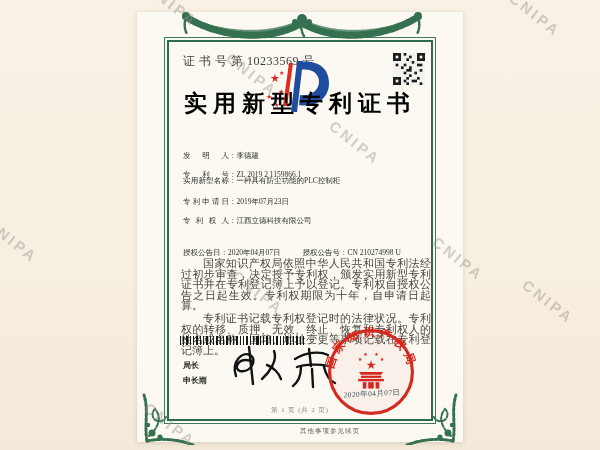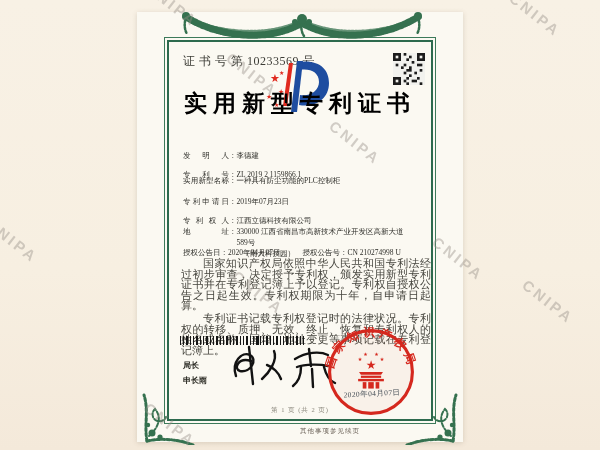--- a/index.html
+++ b/index.html
@@ -204,23 +204,20 @@
     </div>
     <div class="row" style="top:157px;">
       <span class="flabel">专利号</span><span class="colon">：</span><span class="fvalue">ZL 2019 2 1159866.1</span>
     </div>
     <div class="row" style="top:176px;margin-top:8px;">
       <span class="flabel">专利申请日</span><span class="colon">：</span><span class="fvalue">2019年07月23日</span>
     </div>
     <div class="row" style="top:203px;">
       <span class="flabel">专利权人</span><span class="colon">：</span><span class="fvalue">江西立德科技有限公司</span>
     </div>
-    <div class="row" style="top:214px;">
-      <span class="flabel">地址</span><span class="colon">：</span><span class="fvalue"><span>330000 江西省南昌市高新技术产业开发区高新大道589号</span><span class="addr2">（南大科技园）</span></span>
-    </div>
     <div class="row" style="top:235px;">
       <span class="grant-group"><span>授权公告日</span><span>：</span><span>2020年04月07日</span></span><span class="grant-gap"></span><span class="grant-group"><span>授权公告号</span><span>：</span><span>CN 210274998 U</span></span>
     </div>
 
     <div class="body-text">
       <p>国家知识产权局依照中华人民共和国专利法经过初步审查，决定授予专利权，颁发实用新型专利证书并在专利登记簿上予以登记。专利权自授权公告之日起生效。专利权期限为十年，自申请日起算。</p>
       <p>专利证书记载专利权登记时的法律状况。专利权的转移、质押、无效、终止、恢复和专利权人的姓名或名称、国籍、地址变更等事项记载在专利登记簿上。</p>
     </div>
 
     <div class="barcode"></div>

